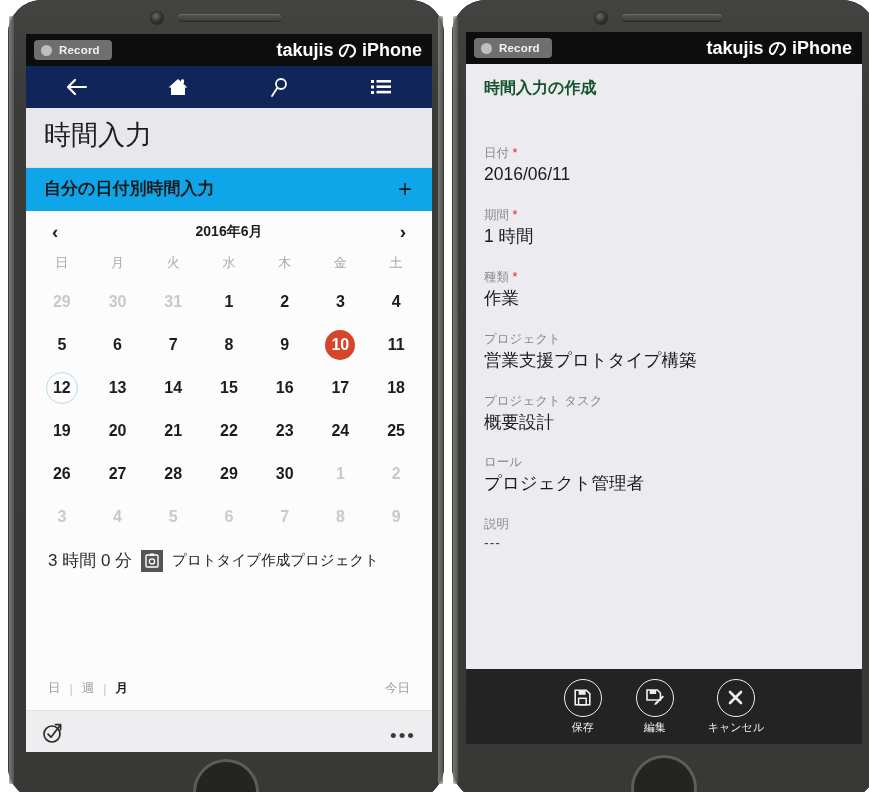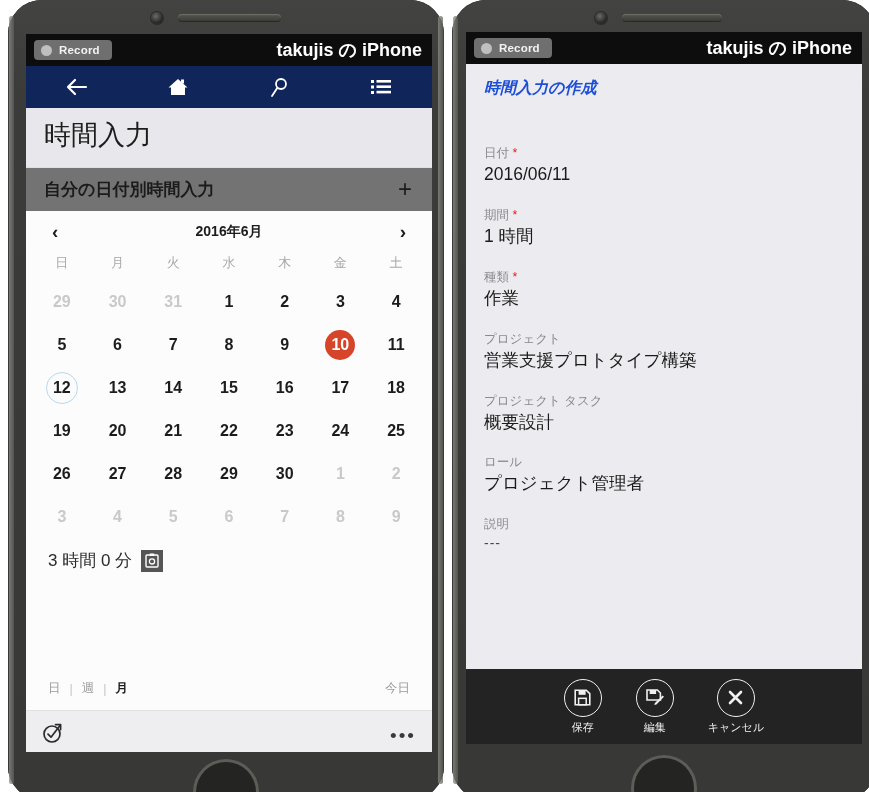--- a/index.html
+++ b/index.html
@@ -49,22 +49,22 @@
     color:#ffffff;font-size:18px;font-weight:bold;}
 
   
   .navbar{height:42px;background:#10265a;display:flex;align-items:center;}
   .navbar .nav-slot{flex:1;display:flex;align-items:center;justify-content:center;}
   .navbar svg{display:block;}
 
   .pagehead{background:#e8e8ec;padding:12px 18px 16px 18px;}
   .pagetitle{font-size:27px;color:#1d1d1d;line-height:1.15;}
 
-  .sectionbar{background:#737373;padding:9px 16px 10px 18px;display:flex;
-     align-items:center;justify-content:space-between;border-top:1px solid #dedee2;}
+  .sectionbar{background:#0ea5e9;padding:9px 16px 10px 18px;display:flex;
+     align-items:flex-start;justify-content:space-between;border-top:1px solid #dedee2;}
   .section-title{font-size:17px;font-weight:bold;color:#1b1b1b;}
   .plus{font-size:24px;color:#1b1b1b;line-height:1;font-weight:300;padding-right:4px;}
 
   .cal-card{background:#fcfcfc;margin:0 8px;padding-bottom:2px;}
   .cal-head{display:flex;align-items:center;justify-content:space-between;
     padding:11px 14px 9px 14px;}
   .cal-month{font-size:14px;font-weight:bold;color:#1b1b1b;}
   .cal-arrow{font-size:19px;color:#1b1b1b;line-height:1;padding:0 4px;font-weight:bold;}
 
   table.cal{width:100%;border-collapse:collapse;table-layout:fixed;}
@@ -95,21 +95,21 @@
 
   .leftbody{background:#fcfcfc;height:100%;}
 
   .bottombar{background:#eeeef1;height:48px;display:flex;align-items:center;
      justify-content:space-between;padding:0 16px;border-top:1px solid #e2e2e6;}
   .dots{font-size:19px;color:#3a3a3a;letter-spacing:2px;line-height:1;}
 
   
   .formpage{background:#ececf0;padding:14px 18px 0 18px;height:605px;
      box-sizing:border-box;}
-  .form-title{font-size:16px;font-weight:bold;color:#1d4ed8;margin-bottom:46px;font-style:italic;}
+  .form-title{font-size:16px;font-weight:bold;color:#14532d;margin-bottom:46px;}
   .field{margin-bottom:21px;}
   .f-label{font-size:12.5px;color:#8a8a8f;margin-bottom:2px;}
   .req{color:#e02020;font-size:12.5px;}
   .f-value{font-size:17.5px;color:#1b1b1b;line-height:1.25;}
   .f-value.dash{font-size:14px;color:#4a4a4a;letter-spacing:1px;}
 
   .actionbar{background:#232323;height:75px;display:flex;align-items:center;
      justify-content:center;gap:34px;}
   .action{display:flex;flex-direction:column;align-items:center;gap:3px;}
   .action-circle{width:36px;height:36px;border-radius:50%;border:1.6px solid #f0f0f0;
@@ -259,20 +259,21 @@
 
         <div class="entry-row">
           <span class="entry-dur">3 時間 0 分</span>
           <span class="entry-icon">
             <svg width="14" height="15" viewBox="0 0 14 15">
               <rect x="1" y="2" width="12" height="12" rx="1" fill="none" stroke="#ffffff" stroke-width="1.4"></rect>
               <rect x="4.6" y="0.5" width="4.8" height="2.6" rx="0.6" fill="#ffffff"></rect>
               <circle cx="7" cy="8.4" r="2.6" fill="none" stroke="#ffffff" stroke-width="1.3"></circle>
             </svg>
           </span>
+          <span class="entry-title">プロトタイプ作成プロジェクト</span>
         </div>
 
         <div class="entry-fill"></div>
 
         <div class="cal-footer">
           <div class="views">
             <span>日</span>
             <span class="vsep">|</span>
             <span>週</span>
             <span class="vsep">|</span>

